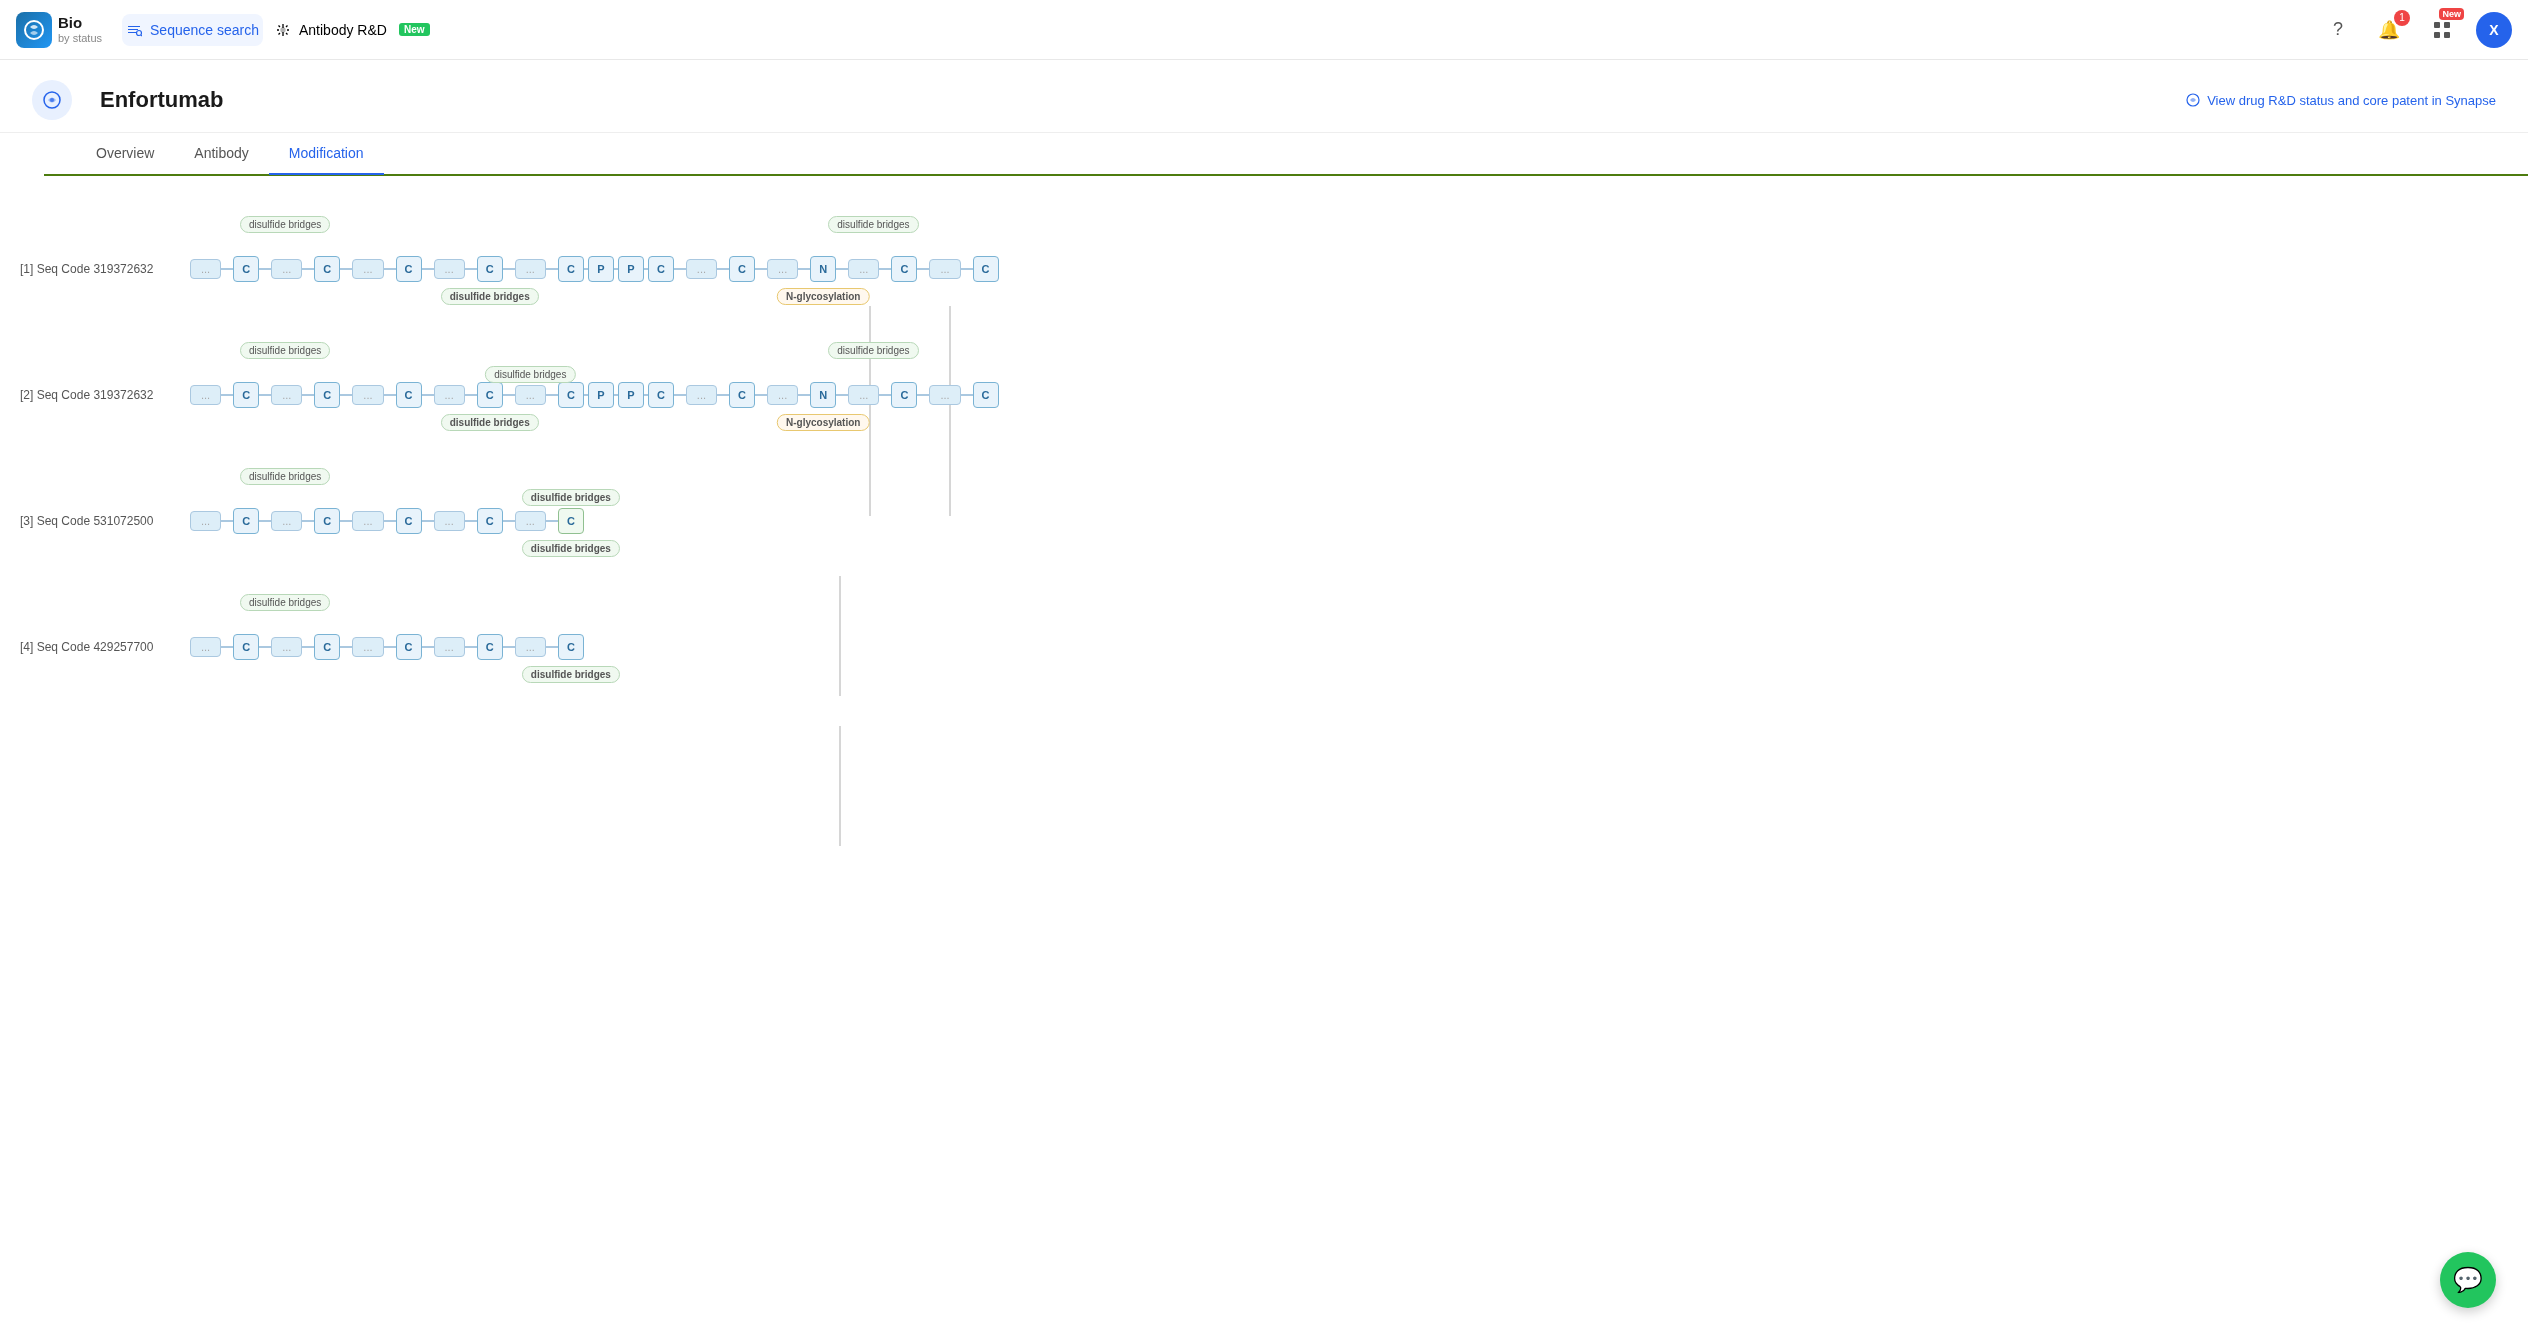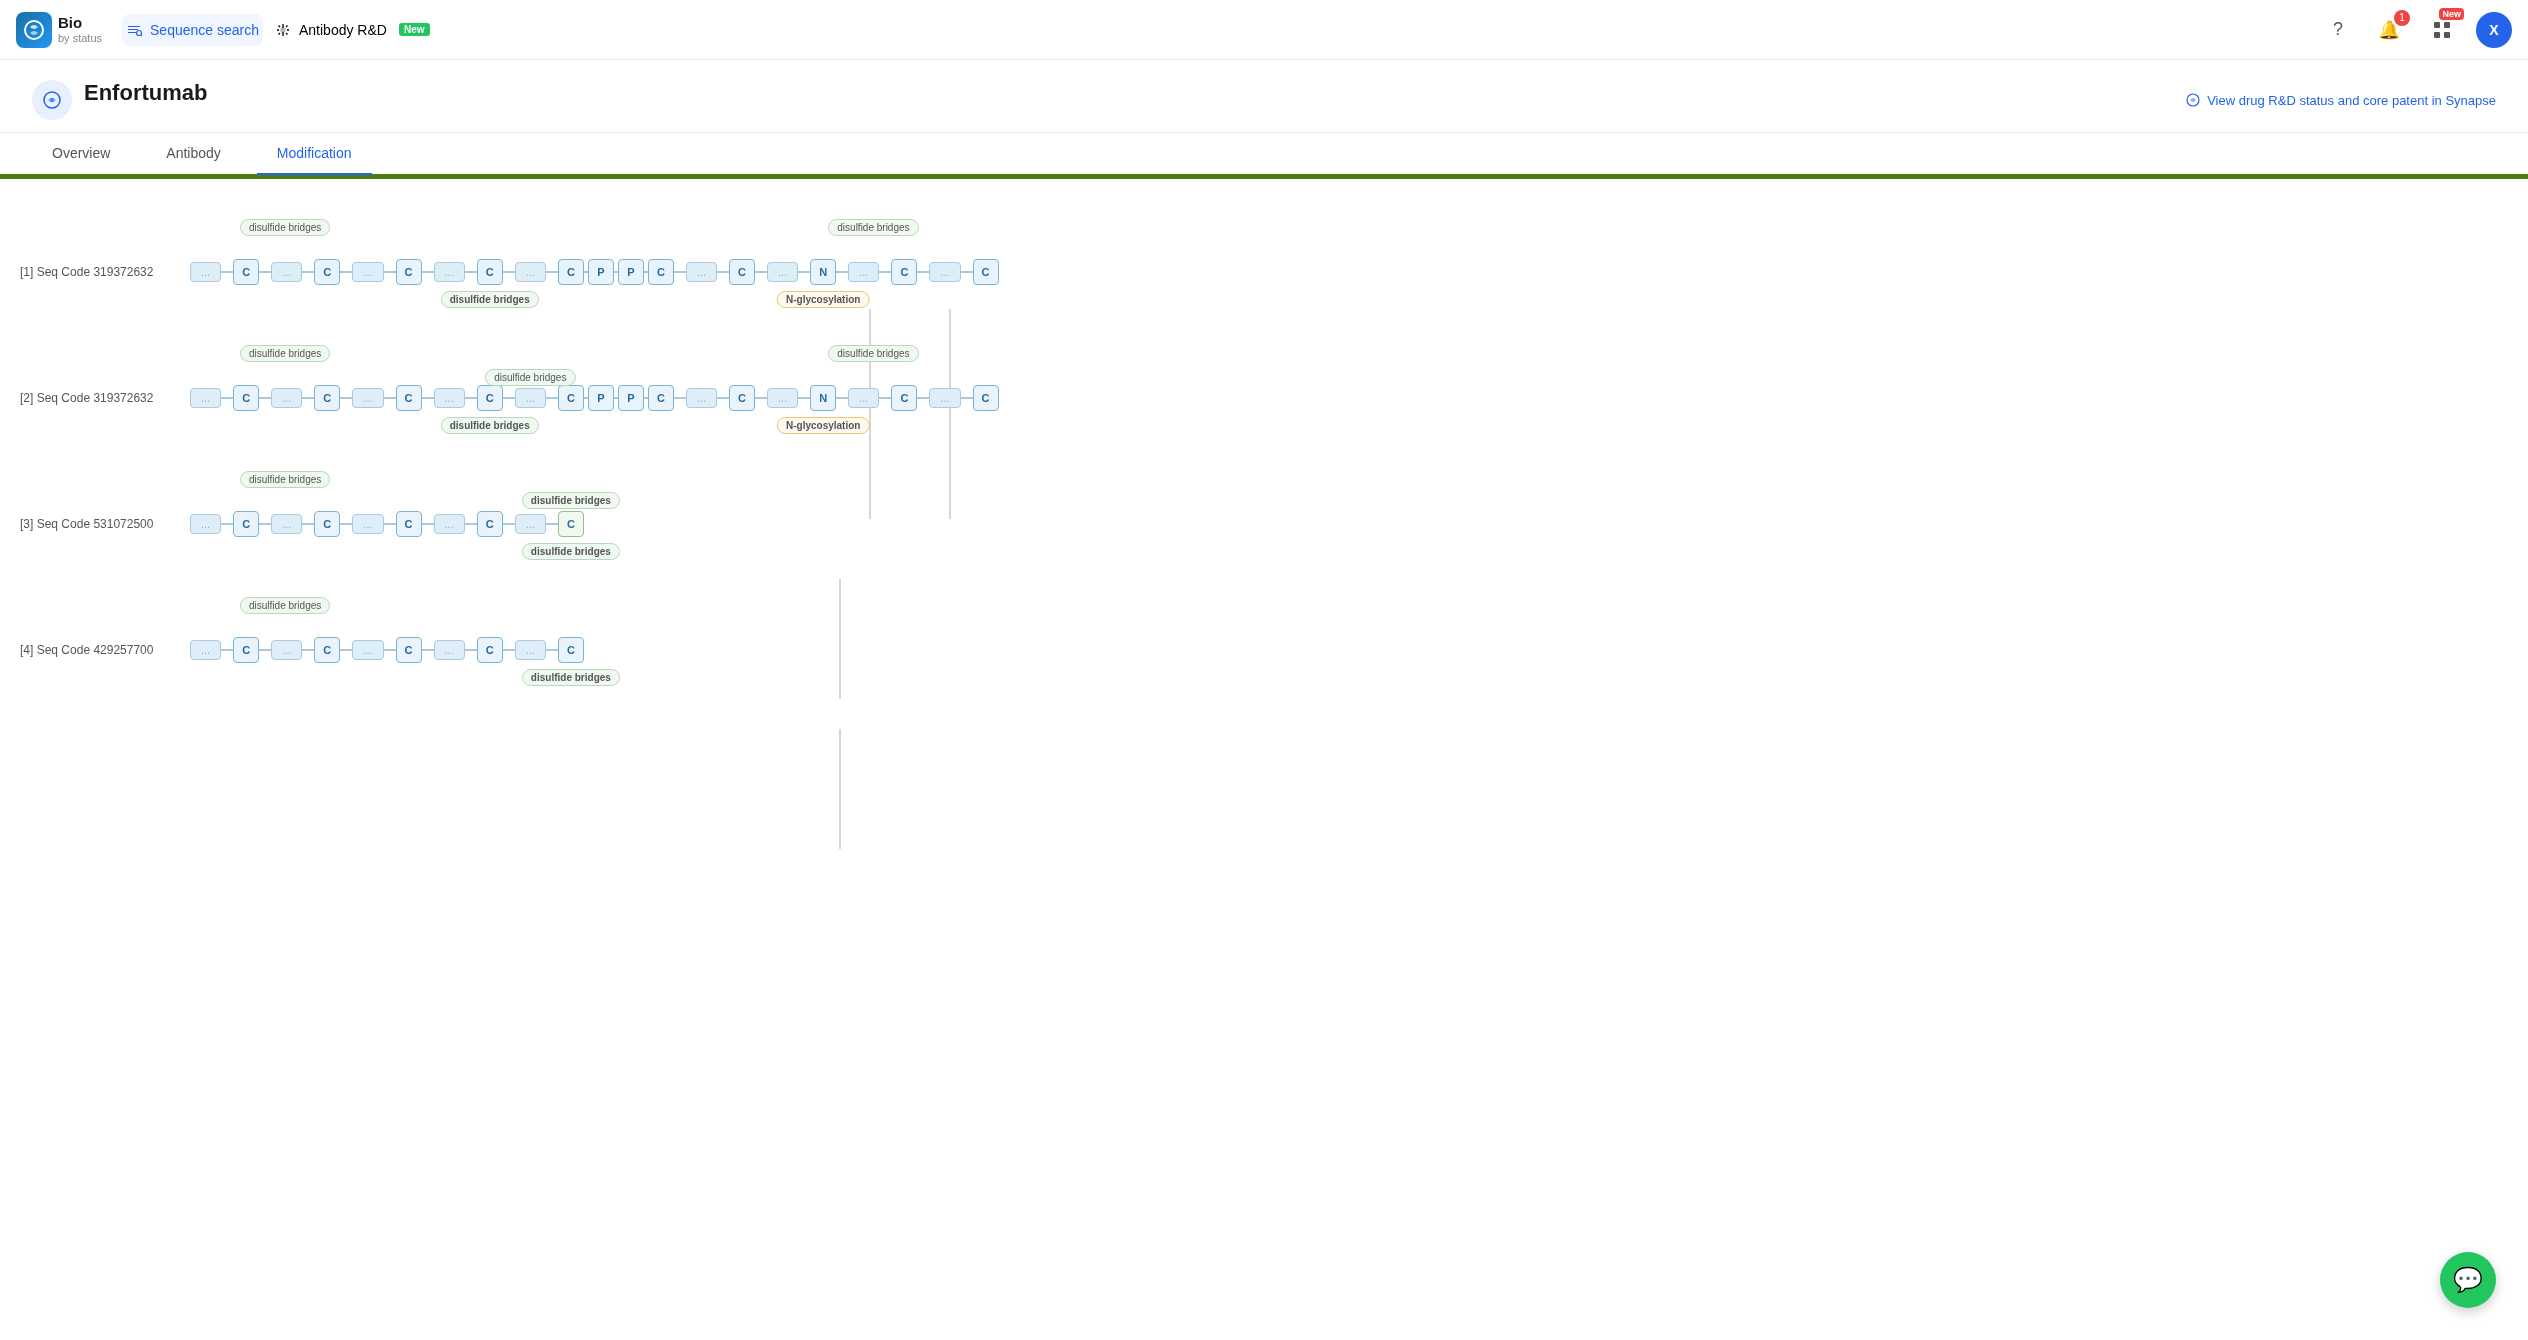--- a/index.html
+++ b/index.html
@@ -116,22 +116,22 @@
     
     .page-header {
       display: flex;
       align-items: center;
       justify-content: space-between;
       padding: 20px 32px 12px;
       border-bottom: 1px solid #eee;
     }
     .page-title-area {
       display: flex;
-      align-items: flex-start;
-      gap: 12px;
+      align-items: center;
+      gap: 28px;
     }
     .drug-icon {
       width: 40px;
       height: 40px;
       border-radius: 50%;
       background: #e8f0fe;
       display: flex;
       align-items: center;
       justify-content: center;
       color: #2563eb;
@@ -148,23 +148,24 @@
       gap: 6px;
       color: #2563eb;
       font-size: 13px;
       cursor: pointer;
       text-decoration: none;
     }
 
     
     .tabs {
       display: flex;
-      gap: 16px;
+      gap: 0;
       padding: 0 32px;
-      border-bottom: 5px solid #4d7c0f;
+      border-bottom: 2px solid #4d7c0f;
+      margin-left: 44px;
     }
     .tab {
       padding: 12px 20px;
       cursor: pointer;
       font-size: 14px;
       color: #555;
       border-bottom: 2px solid transparent;
       margin-bottom: -1px;
     }
     .tab.active {

